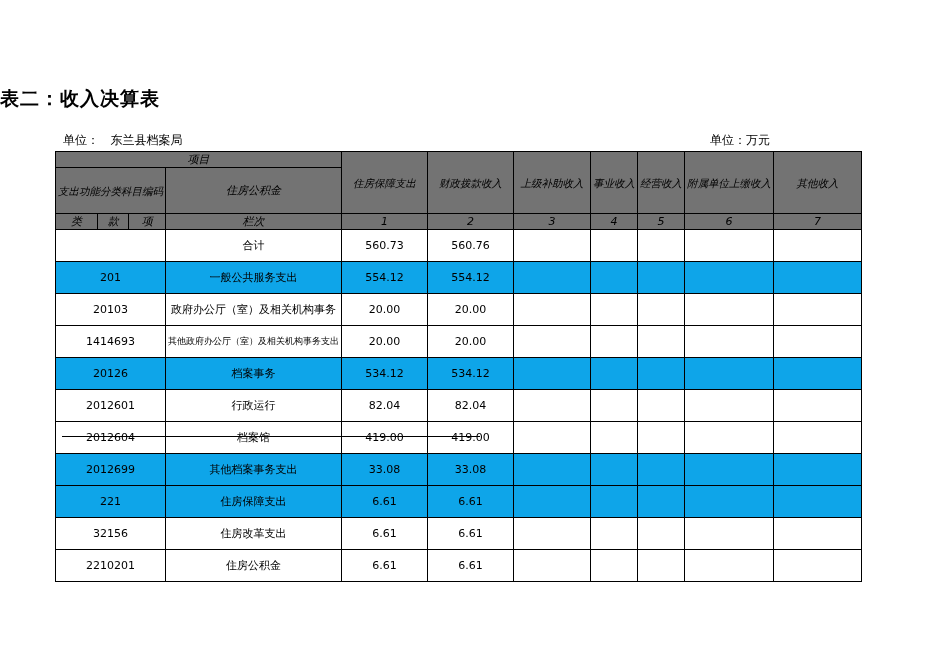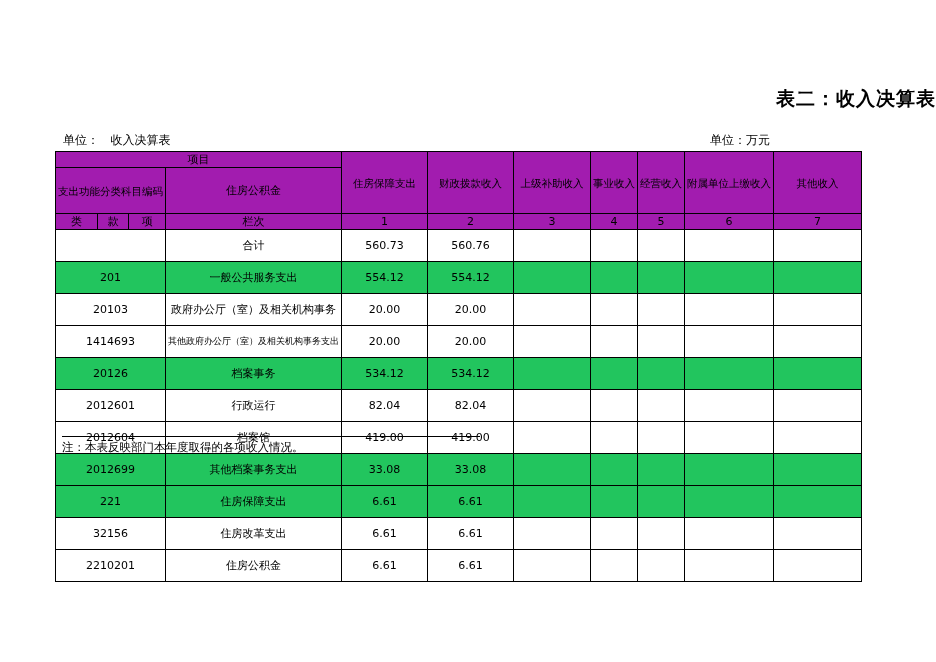--- a/index.html
+++ b/index.html
@@ -18,21 +18,21 @@
   .page {
     position: relative;
     width: 936px;
     height: 662px;
   }
   .title {
     position: absolute;
     left: 0;
     top: 86px;
     width: 936px;
-    text-align: right;
+    text-align: left;
     font-size: 19px;
     font-weight: bold;
     font-family: "DejaVu Sans", sans-serif;
     letter-spacing: 1px;
   }
   .unit-left {
     position: absolute;
     left: 63px;
     top: 132px;
     font-size: 12px;
@@ -70,28 +70,29 @@
   .c-xiang { width: 20px; }
   .c-name { width: 155px; }
   .c-num { width: 86px; }
   .c-sup  { width: 77px; }
   .c-sy   { width: 33px; }
   .c-jy   { width: 33px; }
   .c-fs   { width: 68px; }
   .c-other{ width: 88px; }
 
   .hdr {
-    background: #a21caf;
+    background: #737373;
     font-size: 11px;
+    font-style: italic;
   }
   .hdr-tall { height: 46px; }
   .hdr-small { height: 16px; }
   .hdr-vert { font-size: 10.5px; line-height: 12px; white-space: normal; }
   .row { height: 32px; }
-  .row-shade { background: #22c55e; }
+  .row-shade { background: #0ea5e9; }
   .lbl-left {
     text-align: left;
     padding-left: 4px;
     margin-top: 20px;
   }
   .lbl-code {
     text-align: left;
     padding-left: 2px;
   }
   .num { text-align: center; font-family: "DejaVu Sans", sans-serif; }
@@ -112,21 +113,21 @@
     background: #000000;
   }
 </style>
 </head>
 <body>
 
 <div class="page">
 
   <div class="title">表二：收入决算表</div>
 
-  <div class="unit-left">单位：   收入决算表</div>
+  <div class="unit-left">单位：   东兰县档案局</div>
   <div class="unit-right">单位：万元</div>
 
   <table class="sheet">
     <colgroup>
       <col class="c-code">
         <col class="c-kuan">
         <col class="c-xiang">
       <col class="c-name">
         <col class="c-num">
         <col class="c-num">
@@ -284,15 +285,14 @@
           <td class="num"></td>
           <td class="num"></td>
           <td class="num"></td>
           <td class="num"></td>
           <td class="num"></td>
         </tr>
       </tbody>
   </table>
 
   <div class="note-line"></div>
-  <div class="note">注：本表反映部门本年度取得的各项收入情况。</div>
 
 </div>
 
 </body></html>

